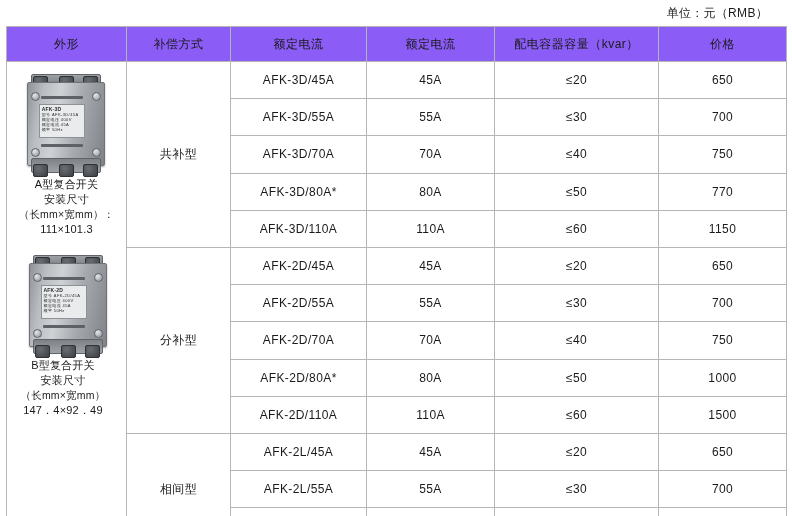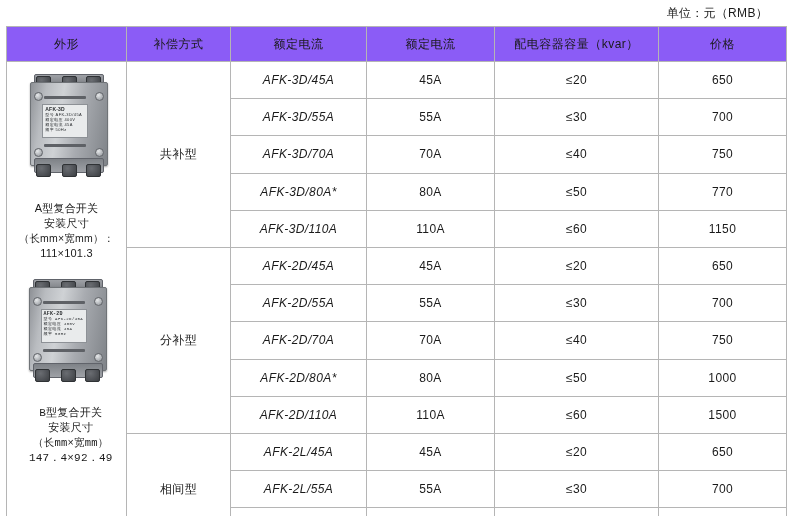--- a/index.html
+++ b/index.html
@@ -49,48 +49,45 @@
     font-weight: normal;
     font-size: 12px;
     letter-spacing: 0.5px;
   }
   table.price-table tbody td {
     height: 34.2px;
     letter-spacing: 0.4px;
   }
   td.model-cell {
     font-size: 12px;
-    font-style: italic;
   }
   td.mode-cell {
     font-size: 13px;
     letter-spacing: 1px;
   }
   .shape-cell {
     padding: 4px 2px;
     vertical-align: top;
   }
   .shape-inner {
     display: flex;
     flex-direction: column;
     align-items: center;
     justify-content: flex-start;
     gap: 4px;
     height: 100%;
   }
   .prod-block {
     display: flex;
     flex-direction: column;
-    align-items: flex-end;
+    align-items: flex-start;
     margin-top: 4px;
-    gap: 24px;
   }
   .prod-block + .prod-block {
     margin-top: 10px;
-    font-family: Liberation Mono, monospace;
   }
   .caption {
     font-size: 11px;
     line-height: 15px;
     color: #1a1a1a;
     text-align: center;
     margin-top: 3px;
     letter-spacing: 0.2px;
   }
   .caption .small {

